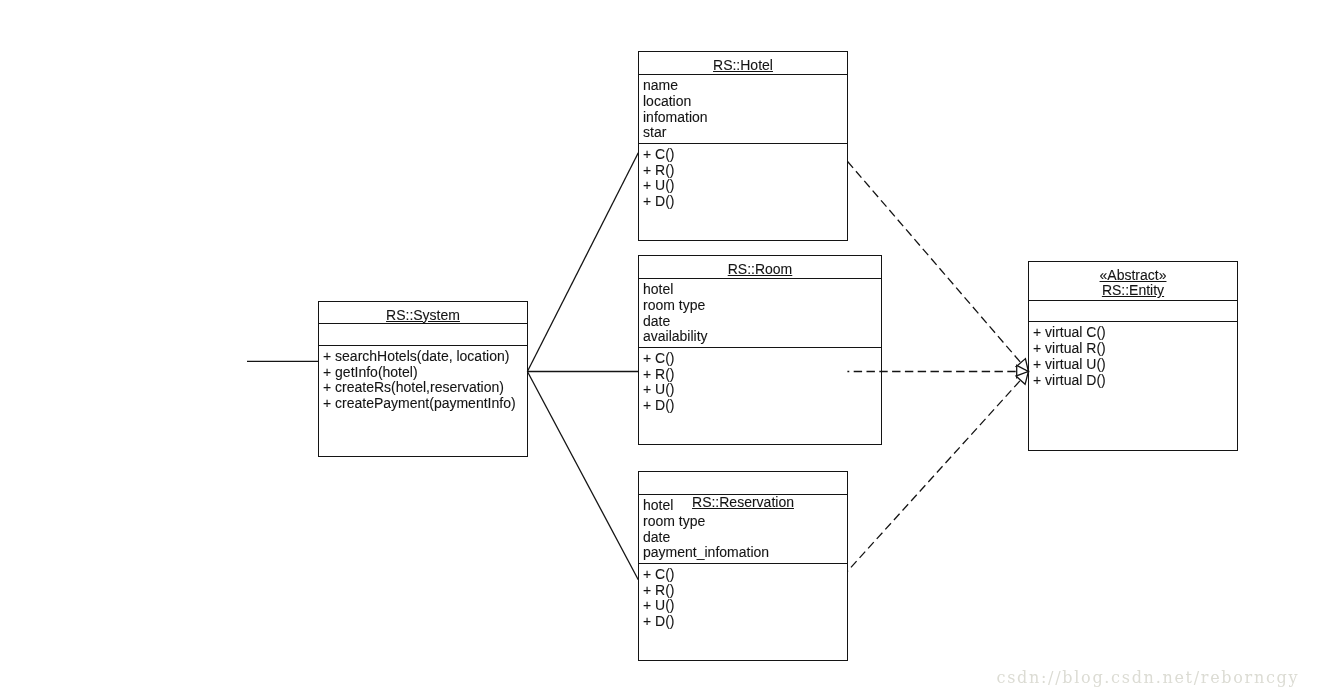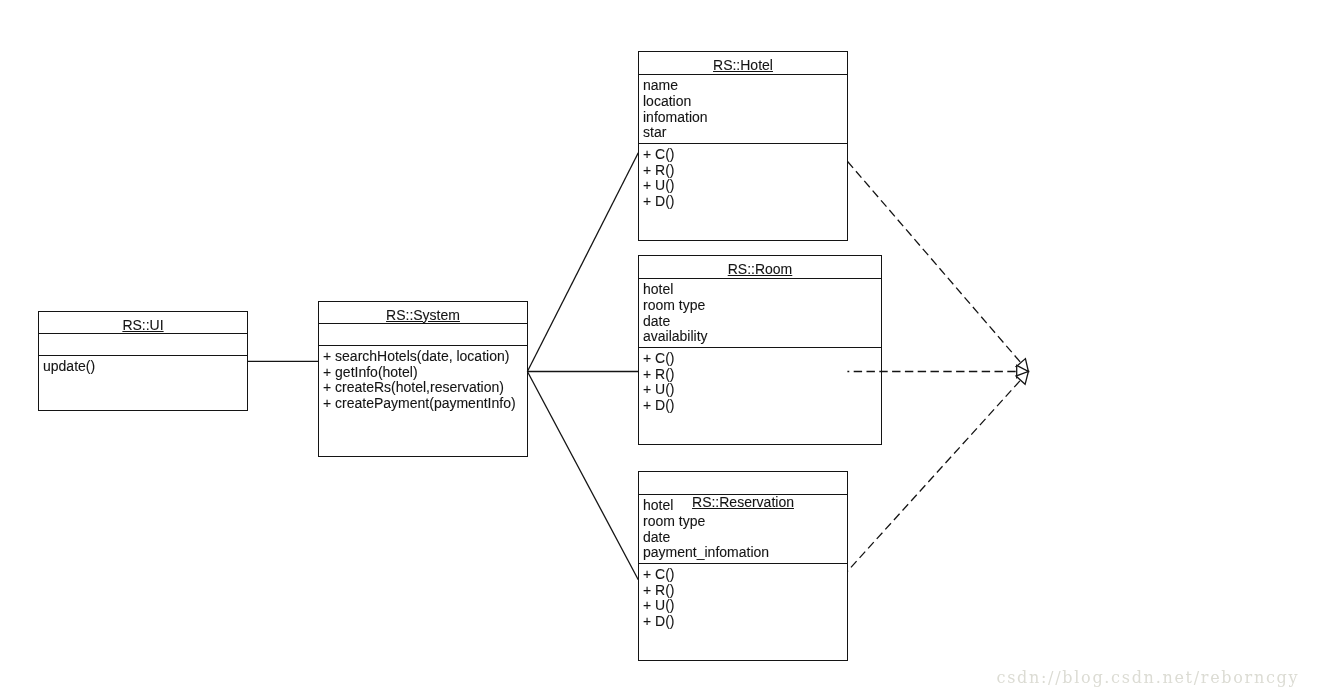--- a/index.html
+++ b/index.html
@@ -22,27 +22,20 @@
   svg.lines line { stroke:#141414; stroke-width:1.3; }
   svg.lines polygon.arrow { fill:#ffffff; stroke:#141414; stroke-width:1.3; }
 
   .watermark { position:absolute; color:#dcdcd4; font-family:"DejaVu Serif", serif;
                font-size:16px; letter-spacing:1.7px; line-height:16px; white-space:pre; }
 </style>
 </head>
 <body>
 
 <div id="canvas">
-  <div class="uml-class" style="left: 38px; top: 311px; width: 210px; height: 100px;">
-    <div class="box-frame"></div>
-    <div class="divider" style="top: 22.3px;"></div>
-    <div class="divider" style="top: 43.7px;"></div>
-    <div class="txt center" style="top: 6.6px;">RS::UI</div>
-    <div class="txt" style="top: 47.8px; left: 5px;">update()</div>
-  </div>
   <div class="uml-class" style="left: 318px; top: 301px; width: 210px; height: 156px;">
     <div class="box-frame"></div>
     <div class="divider" style="top: 22.3px;"></div>
     <div class="divider" style="top: 43.7px;"></div>
     <div class="txt center" style="top: 6.6px;">RS::System</div>
     <div class="txt" style="top: 47.8px; left: 5px;">+ searchHotels(date, location)</div>
     <div class="txt" style="top: 63.5px; left: 5px;">+ getInfo(hotel)</div>
     <div class="txt" style="top: 79.2px; left: 5px;">+ createRs(hotel,reservation)</div>
     <div class="txt" style="top: 94.9px; left: 5px;">+ createPayment(paymentInfo)</div>
   </div>
@@ -81,20 +74,31 @@
     <div class="txt center" style="top: 24px;">RS::Reservation</div>
     <div class="txt" style="top: 27.3px; left: 5px;">hotel</div>
     <div class="txt" style="top: 43px; left: 5px;">room type</div>
     <div class="txt" style="top: 58.7px; left: 5px;">date</div>
     <div class="txt" style="top: 74.4px; left: 5px;">payment_infomation</div>
     <div class="txt" style="top: 95.8px; left: 5px;">+ C()</div>
     <div class="txt" style="top: 111.5px; left: 5px;">+ R()</div>
     <div class="txt" style="top: 127.2px; left: 5px;">+ U()</div>
     <div class="txt" style="top: 142.9px; left: 5px;">+ D()</div>
   </div>
+  <div class="uml-class" style="left: 1028px; top: 261px; width: 210px; height: 190px;">
+    <div class="box-frame"></div>
+    <div class="divider" style="top: 38.9px;"></div>
+    <div class="divider" style="top: 59.6px;"></div>
+    <div class="txt center" style="top: 6.6px;">«Abstract»</div>
+    <div class="txt center" style="top: 22.3px;">RS::Entity</div>
+    <div class="txt" style="top: 64.4px; left: 5px;">+ virtual C()</div>
+    <div class="txt" style="top: 80.1px; left: 5px;">+ virtual R()</div>
+    <div class="txt" style="top: 95.8px; left: 5px;">+ virtual U()</div>
+    <div class="txt" style="top: 111.5px; left: 5px;">+ virtual D()</div>
+  </div>
 </div>
 
 <svg class="lines" viewBox="0 0 1317 698">
   <line class="assoc" x1="247" y1="361.4" x2="318.6" y2="361.4"></line>
   <line class="assoc" x1="527.4" y1="371.5" x2="638.3" y2="152.7"></line>
   <line class="assoc" x1="527.4" y1="371.5" x2="638.3" y2="371.5"></line>
   <line class="assoc" x1="527.4" y1="371.5" x2="638.3" y2="579.7"></line>
   <line class="realz" x1="1021.16" y1="363.09" x2="847.40" y2="161.30" stroke-dasharray="8.4 4.4" stroke-dashoffset="-1.6"></line>
   <line class="realz" x1="1017.30" y1="371.50" x2="847.40" y2="371.50" stroke-dasharray="8.4 4.4" stroke-dashoffset="-1.6"></line>
   <line class="realz" x1="1020.95" y1="379.73" x2="847.40" y2="571.30" stroke-dasharray="8.4 4.4" stroke-dashoffset="-1.6"></line>

